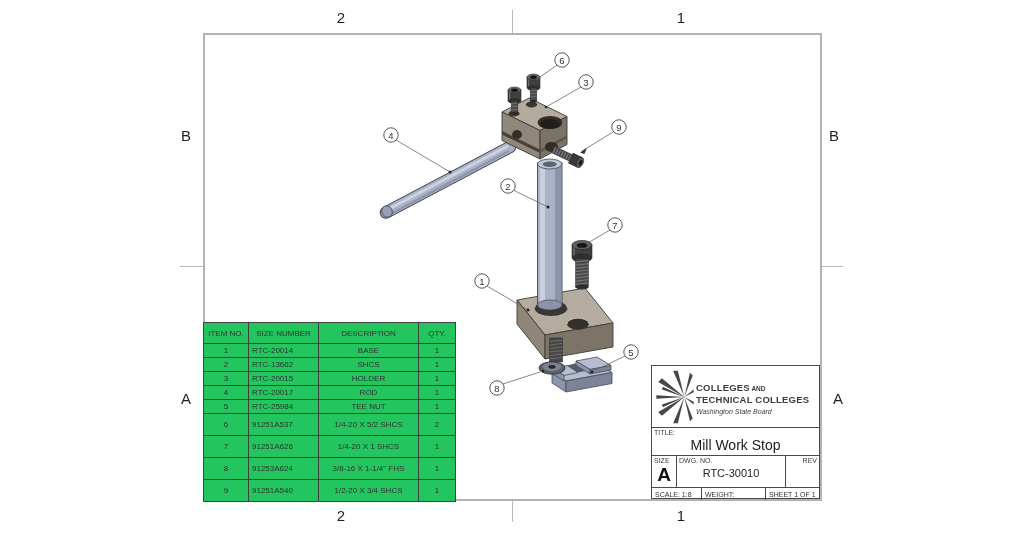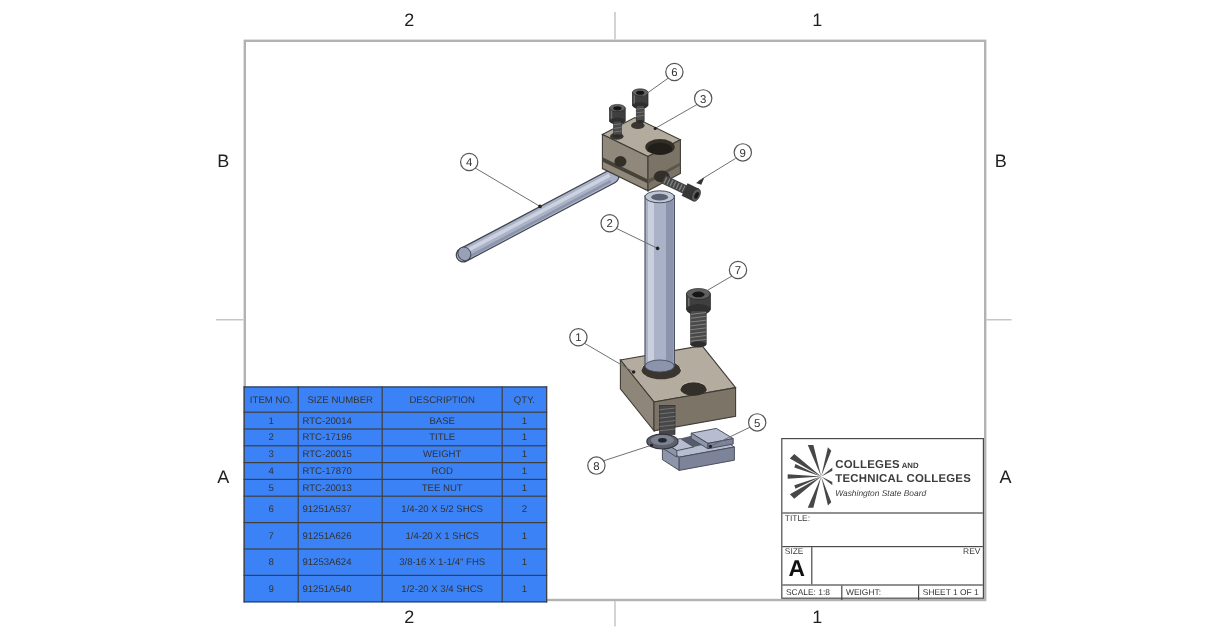--- a/index.html
+++ b/index.html
@@ -5,21 +5,21 @@
   html,body{margin:0;padding:0;background:#ffffff;}
   #canvas{position:relative;width:1024px;height:536px;background:#ffffff;overflow:hidden;
           font-family:"Liberation Sans",sans-serif;color:#222;}
   
   .frame{position:absolute;left:203px;top:33px;width:615px;height:464px;border:2px solid #b2b2b2;background:#fff;}
   .zone{position:absolute;font-size:15px;color:#1f1f1f;transform:translate(-50%,-50%);line-height:1;}
   .tick{position:absolute;background:#b8b8b8;}
   .tick.v{width:1px;height:23px;}
   .tick.h{width:23px;height:1px;}
   
-  #bom{position:absolute;left:203px;top:322px;border-collapse:collapse;table-layout:fixed;background:#3b82f6;}
+  #bom{position:absolute;left:203px;top:322px;border-collapse:collapse;table-layout:fixed;background:#22c55e;}
   #bom th,#bom td{border:1px solid #3f3f3f;font-size:8px;font-weight:normal;color:#333;
                   text-align:center;padding:0 1px;overflow:hidden;white-space:nowrap;}
   #bom th{height:20px;}
   #bom tr.short td{height:13px;}
   #bom tr.tall td{height:21px;}
   #bom td.pn{text-align:left;padding-left:3px;}
   
   #tblock{position:absolute;left:651px;top:365px;width:169px;height:134px;border:1px solid #4a4a4a;
           box-sizing:border-box;background:#fff;}
   .tb-row{position:absolute;left:0;width:100%;box-sizing:border-box;}
@@ -248,39 +248,39 @@
       <th>QTY.</th>
     </tr>
     <tr class="short">
           <td>1</td>
           <td class="pn">RTC-20014</td>
           <td>BASE</td>
           <td>1</td>
         </tr>
     <tr class="short">
           <td>2</td>
-          <td class="pn">RTC-17196</td>
-          <td>TITLE</td>
+          <td class="pn">RTC-13662</td>
+          <td>SHCS</td>
           <td>1</td>
         </tr>
     <tr class="short">
           <td>3</td>
           <td class="pn">RTC-20015</td>
-          <td>WEIGHT</td>
+          <td>HOLDER</td>
           <td>1</td>
         </tr>
     <tr class="short">
           <td>4</td>
-          <td class="pn">RTC-17870</td>
+          <td class="pn">RTC-20017</td>
           <td>ROD</td>
           <td>1</td>
         </tr>
     <tr class="short">
           <td>5</td>
-          <td class="pn">RTC-20013</td>
+          <td class="pn">RTC-25984</td>
           <td>TEE NUT</td>
           <td>1</td>
         </tr>
     <tr class="tall">
           <td>6</td>
           <td class="pn">91251A537</td>
           <td>1/4-20 X 5/2 SHCS</td>
           <td>2</td>
         </tr>
     <tr class="tall">
@@ -322,25 +322,30 @@
         </g>
       </svg>
       <div id="tb-logo-text">
         <div><span class="org-big">COLLEGES</span><span class="org-small"> AND</span></div>
         <div class="org-big">TECHNICAL COLLEGES</div>
         <div class="org-italic">Washington State Board</div>
       </div>
     </div>
     <div class="tb-row" id="tb-title">
       <span class="microlabel">TITLE:</span>
+      <div class="tb-title-text">Mill Work Stop</div>
     </div>
     <div class="tb-row" id="tb-size">
       <div class="cell" id="cell-size">
         <span class="microlabel">SIZE</span>
         <div class="size-letter">A</div>
+      </div>
+      <div class="cell" id="cell-dwg">
+        <span class="microlabel">DWG.  NO.</span>
+        <div class="dwg-no">RTC-30010</div>
       </div>
       <div class="cell" id="cell-rev">
         <span class="microlabel" style="left:auto;right:4px;">REV</span>
       </div>
     </div>
     <div class="tb-row" id="tb-scale">
       <div class="scale-cell" id="sc-scale">SCALE: 1:8</div>
       <div class="scale-cell" id="sc-weight">WEIGHT:</div>
       <div class="scale-cell" id="sc-sheet">SHEET 1 OF 1</div>
     </div>

